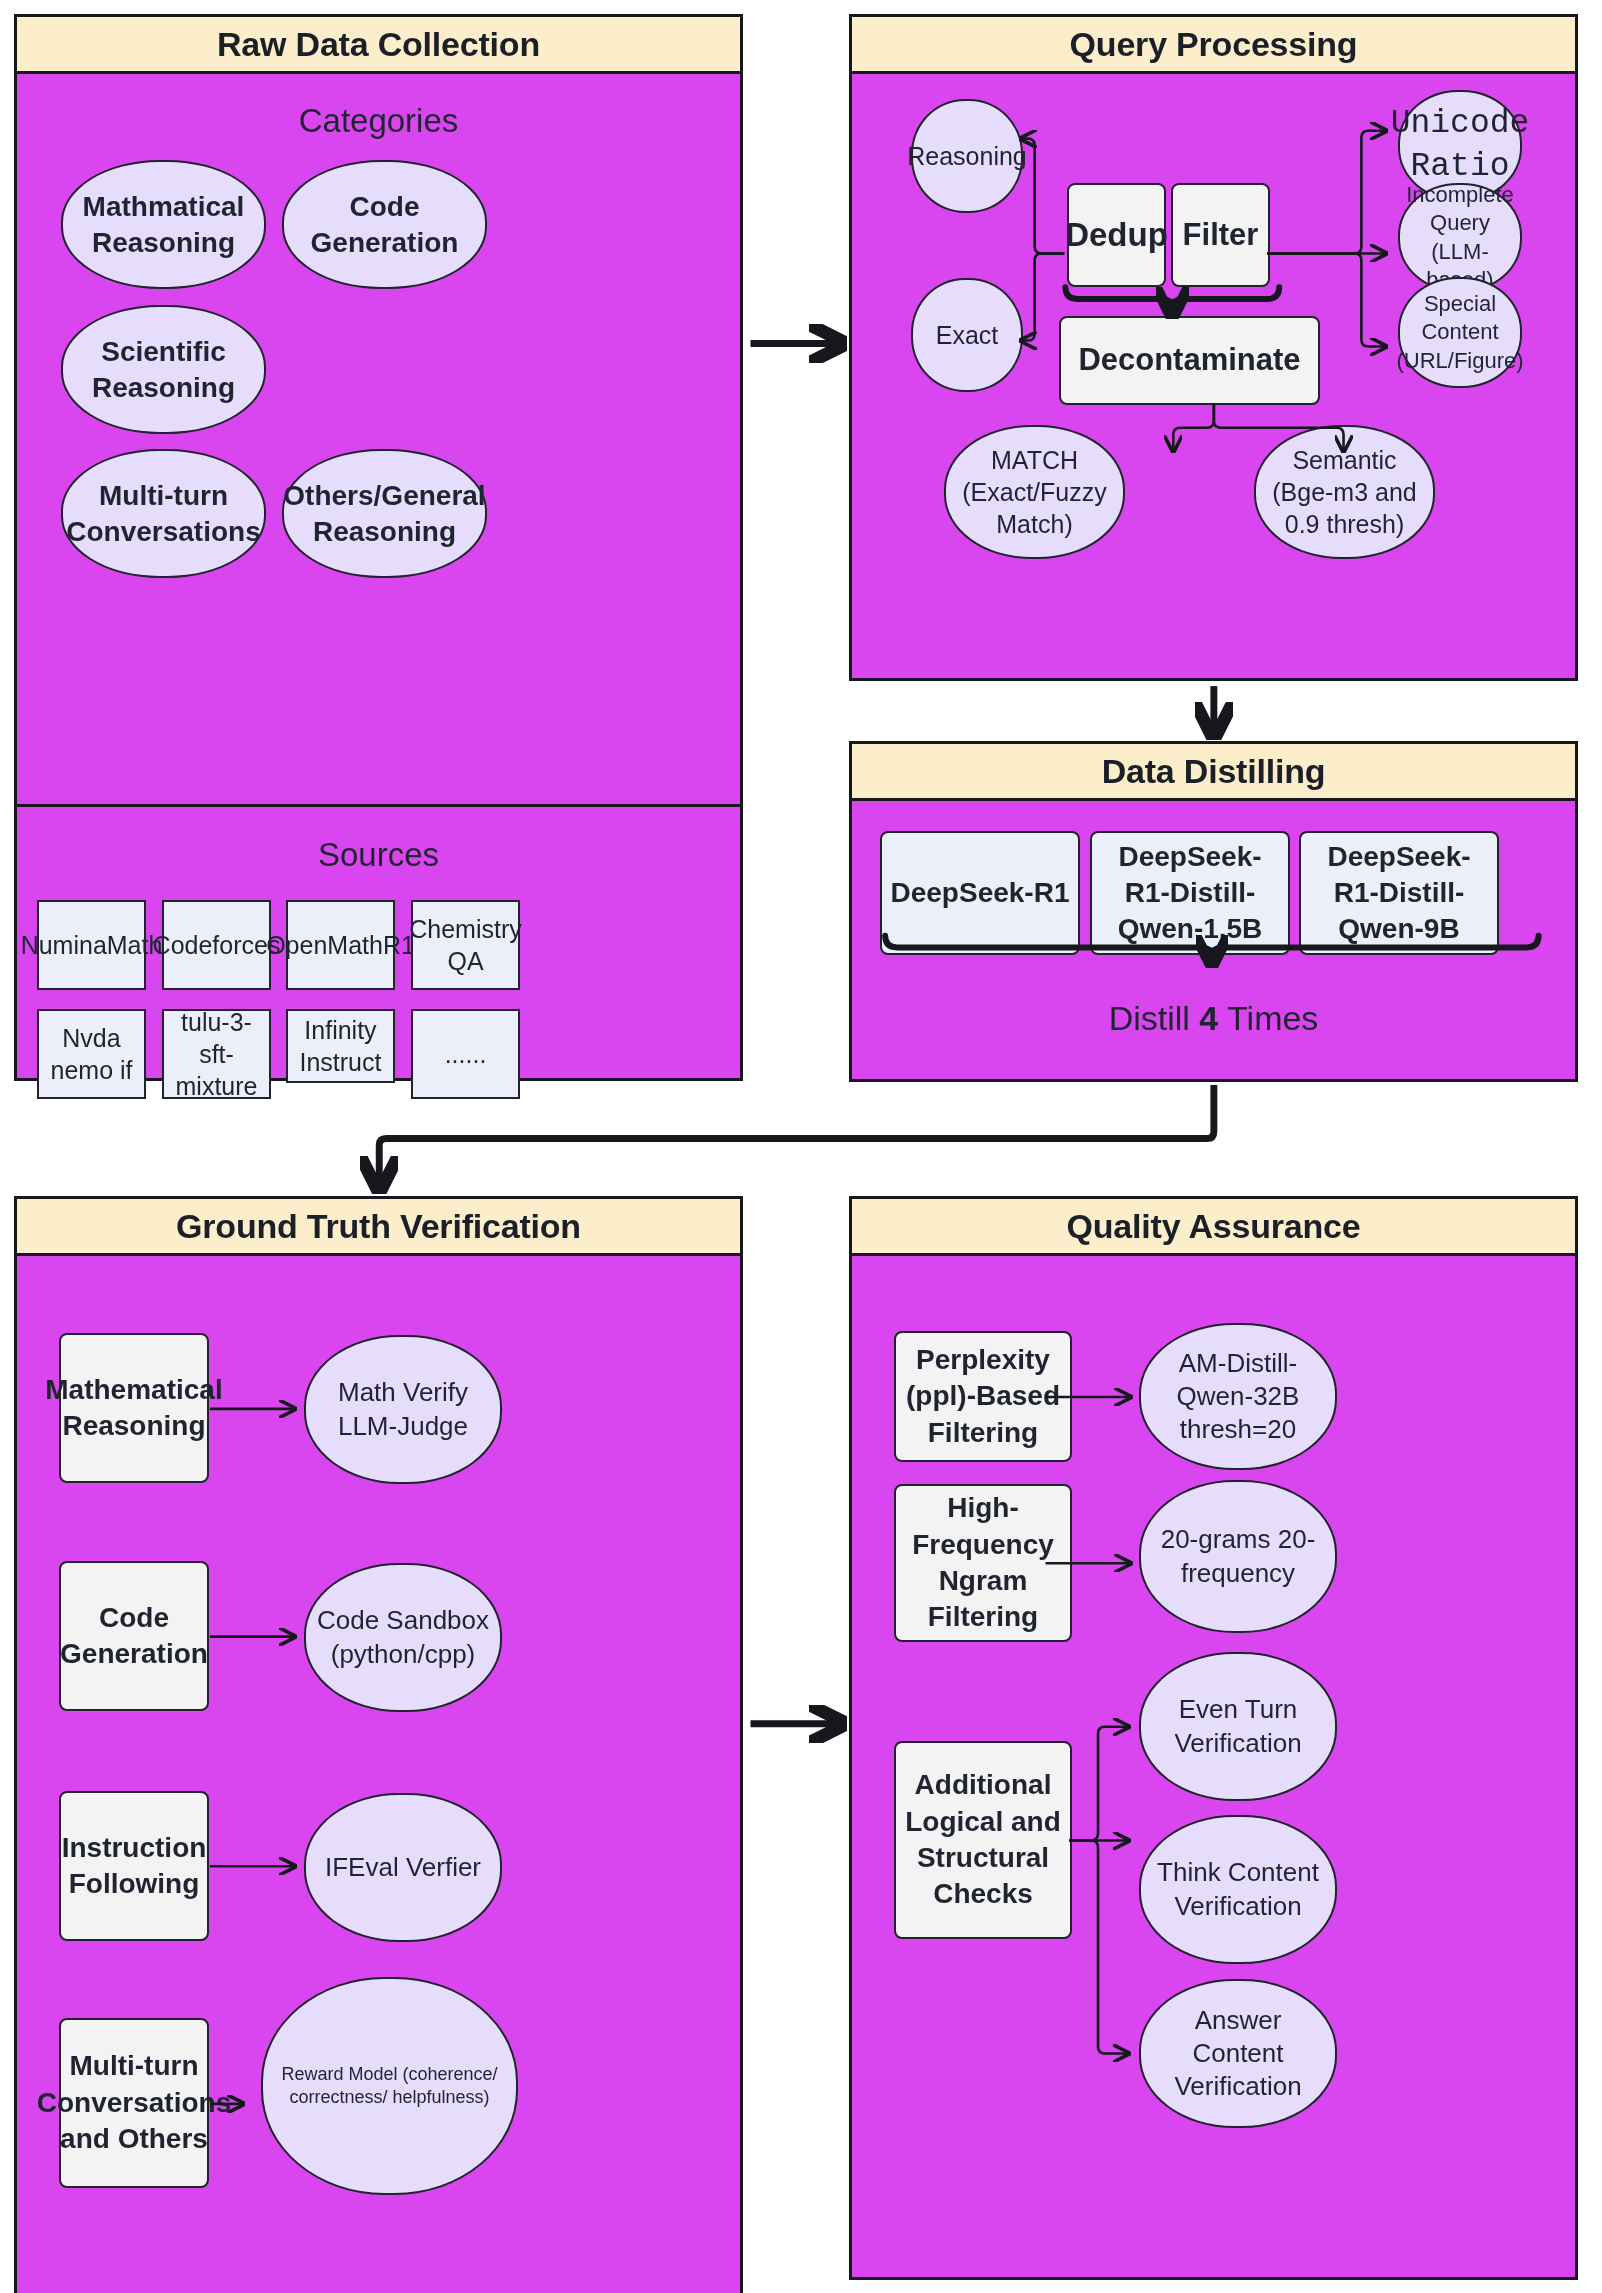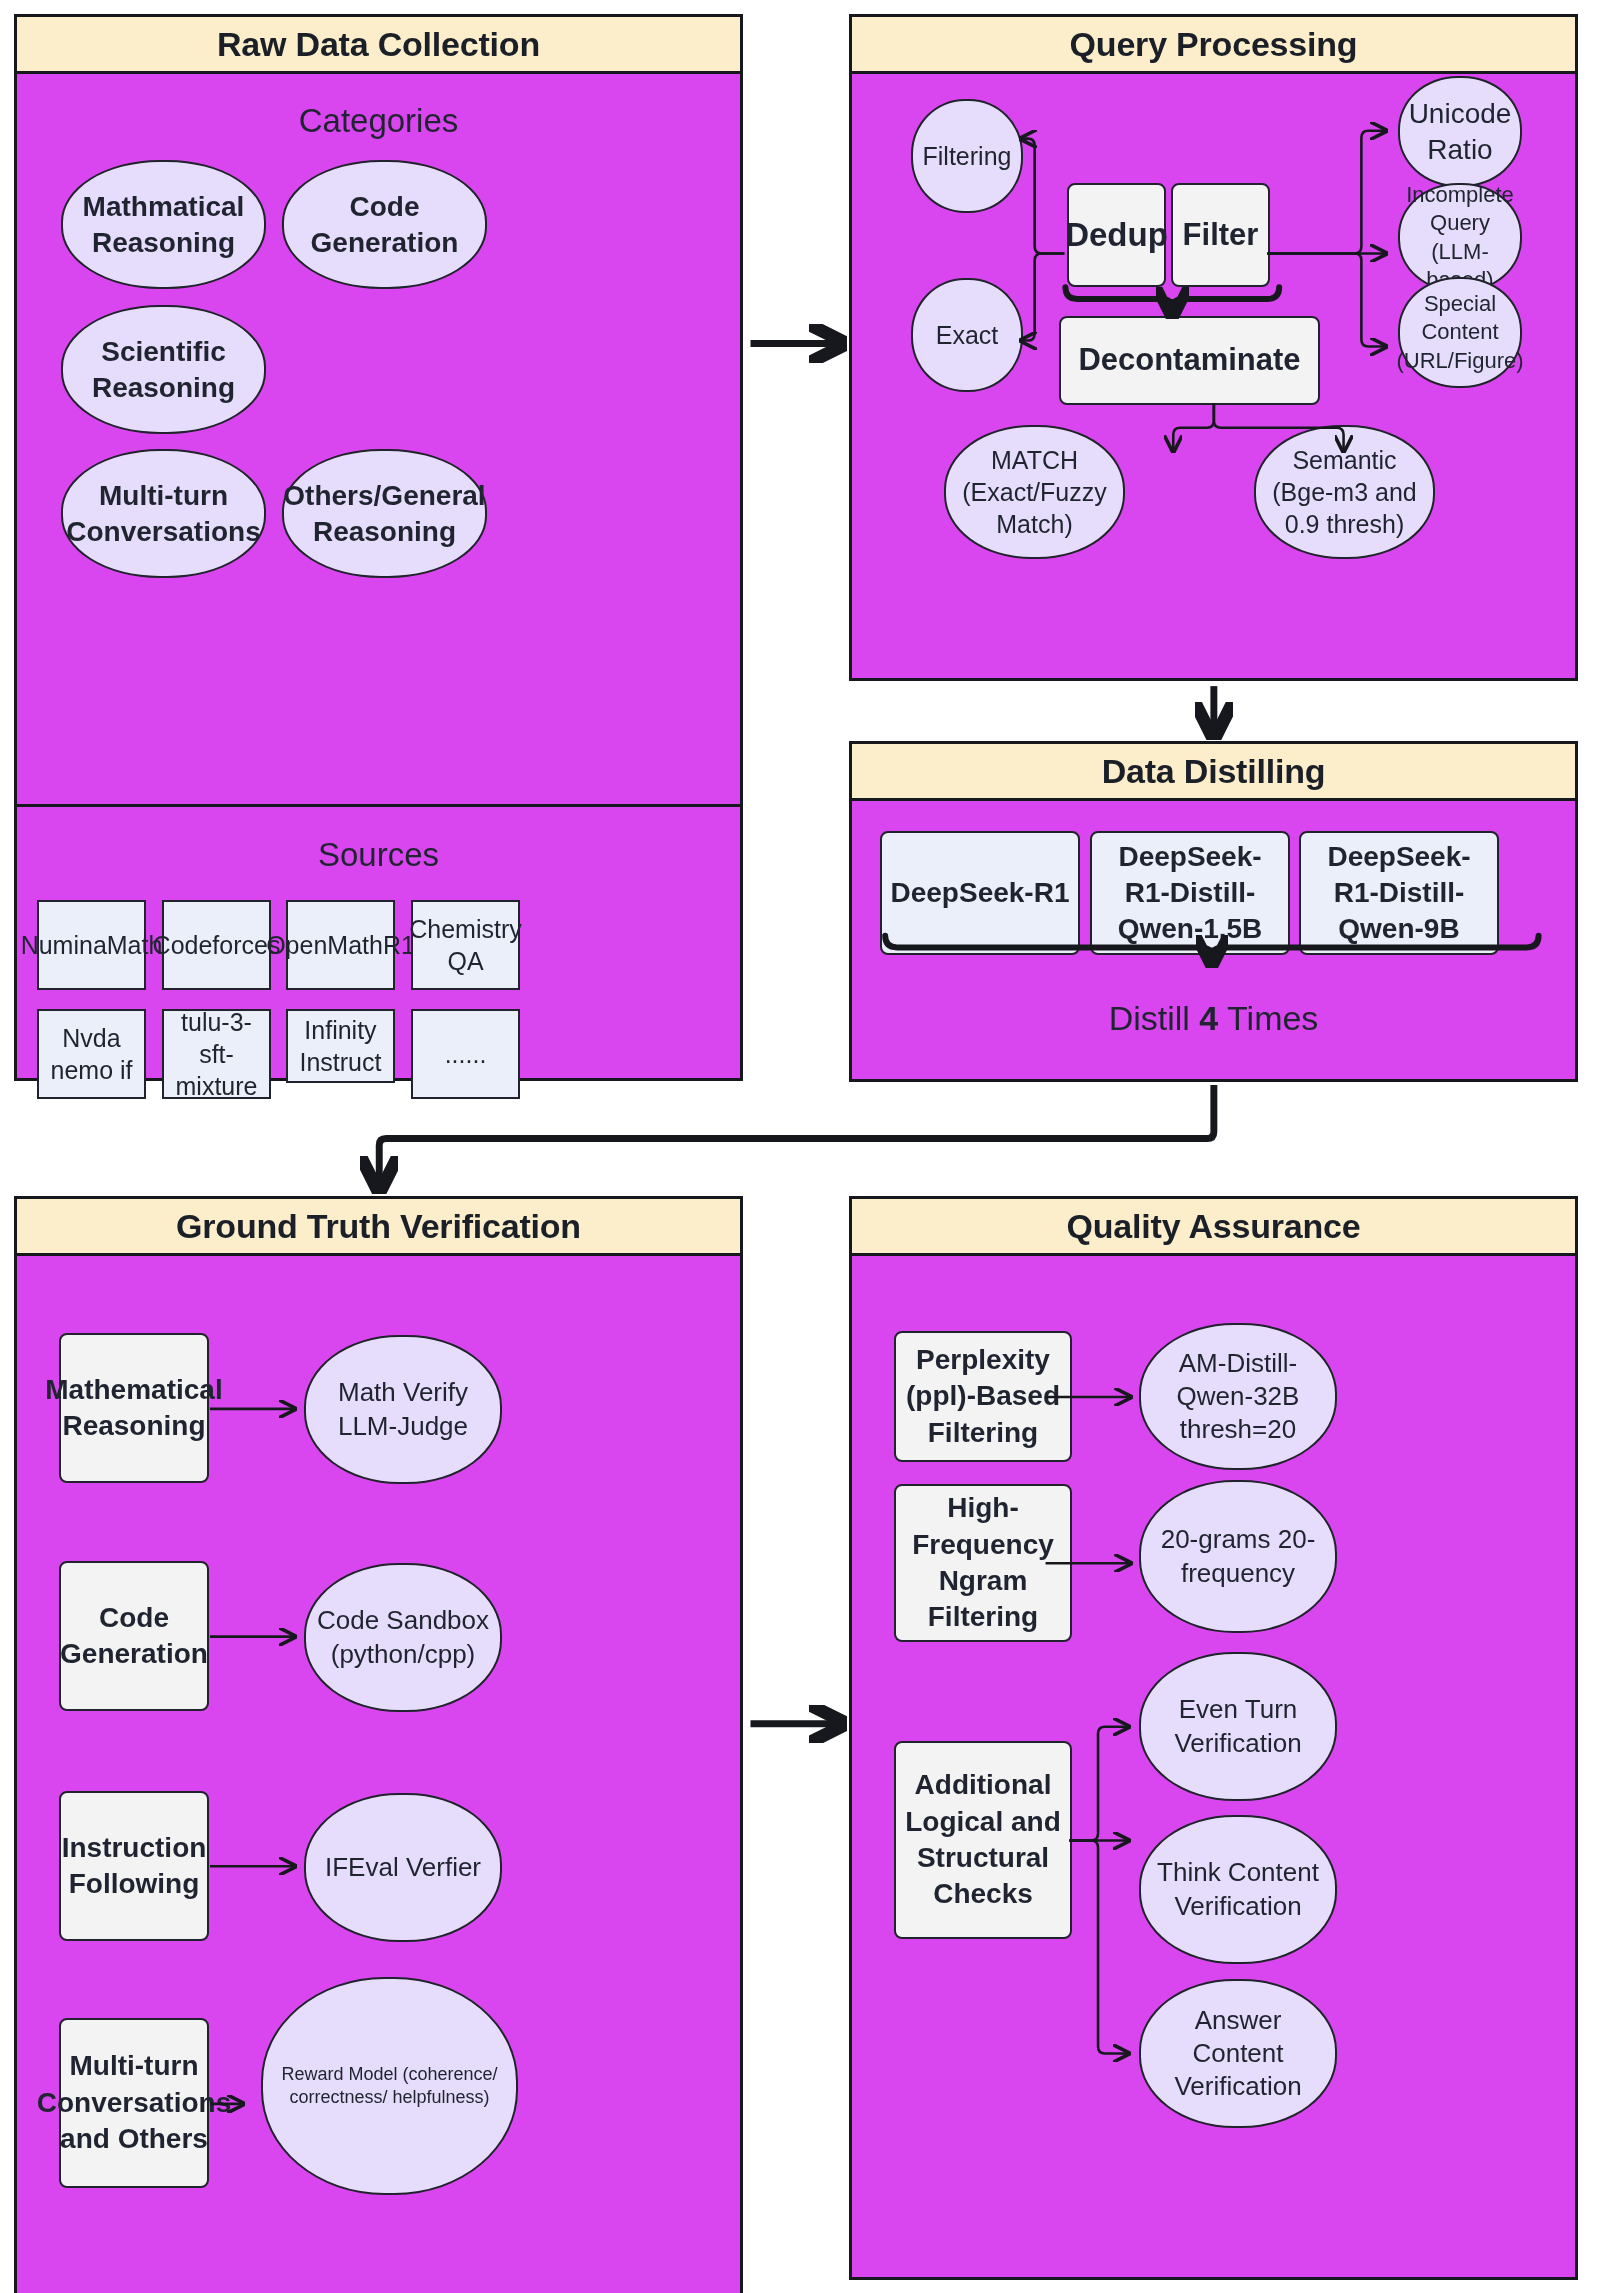--- a/index.html
+++ b/index.html
@@ -186,27 +186,27 @@
         <span>Dedup</span>
       </div>
       <div class="pbox" style="left:319px; top:109px; width:99px; height:104px; font-size:31px;">
         <span>Filter</span>
       </div>
       <div class="pbox" style="left:207px; top:242px; width:261px; height:89px; font-size:31px;">
         <span>Decontaminate</span>
       </div>
 
       <div class="pill" style="left:59px; top:25px; width:112px; height:114px; font-size:25px;">
-        <span>Filtering</span>
+        <span>Reasoning</span>
       </div>
       <div class="pill" style="left:59px; top:204px; width:112px; height:114px; font-size:25px;">
         <span>Exact</span>
       </div>
 
-      <div class="pill" style="left:546px; top:2px; width:124px; height:111px; font-size:28px;">
+      <div class="pill" style="left:546px; top:16px; width:124px; height:111px; font-size:33px;font-family:Liberation Mono, monospace;">
         <span>Unicode Ratio</span>
       </div>
       <div class="pill" style="left:546px; top:109px; width:124px; height:109px; font-size:22px;">
         <span>Incomplete Query (LLM-based)</span>
       </div>
       <div class="pill" style="left:546px; top:203px; width:124px; height:111px; font-size:22px;">
         <span>Special Content (URL/Figure)</span>
       </div>
 
       <div class="pill" style="left:92px; top:351px; width:181px; height:134px; font-size:25px;">

